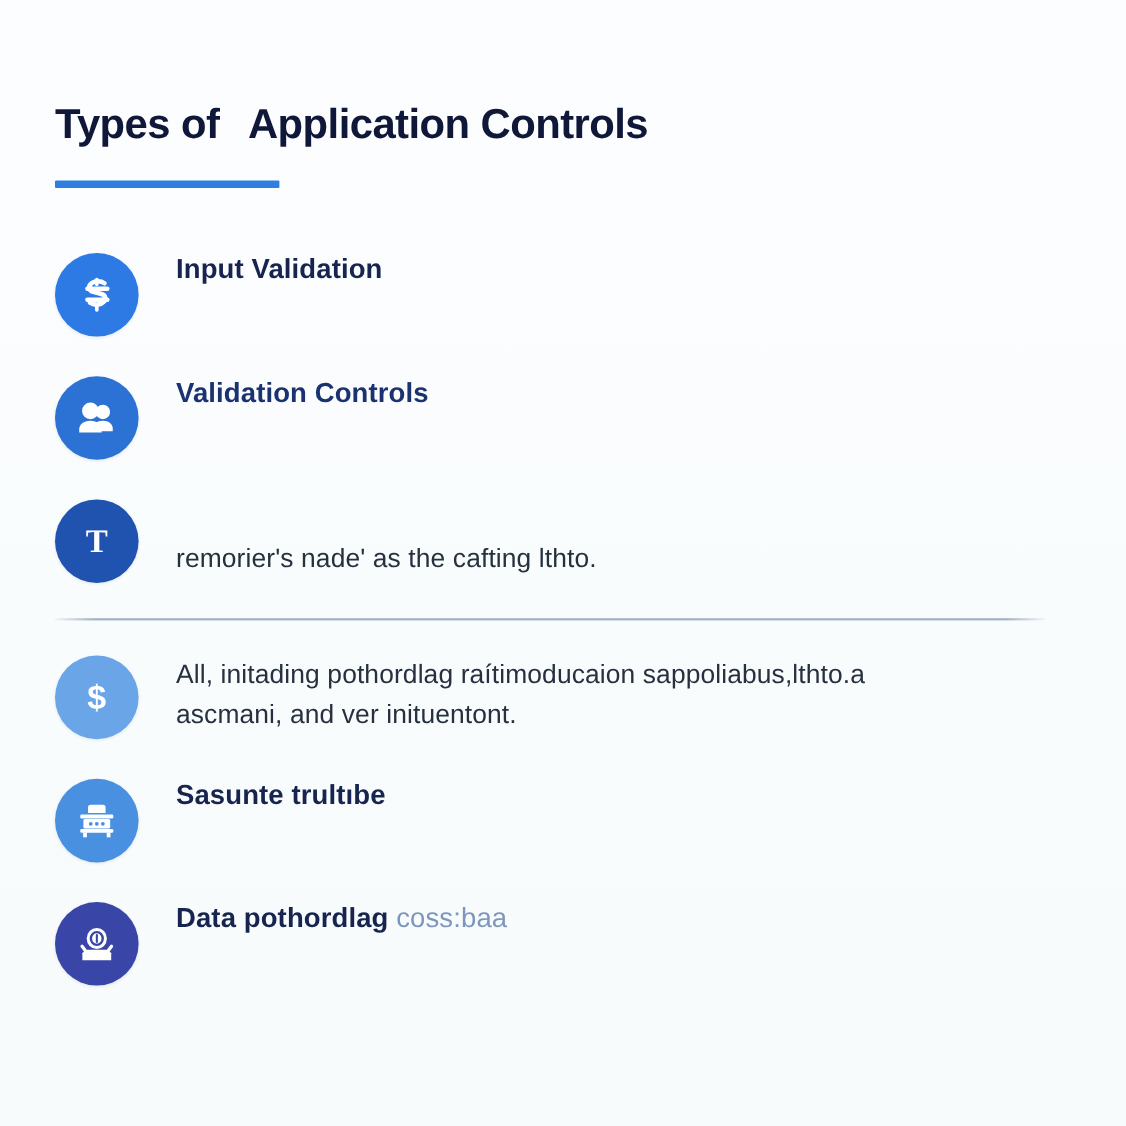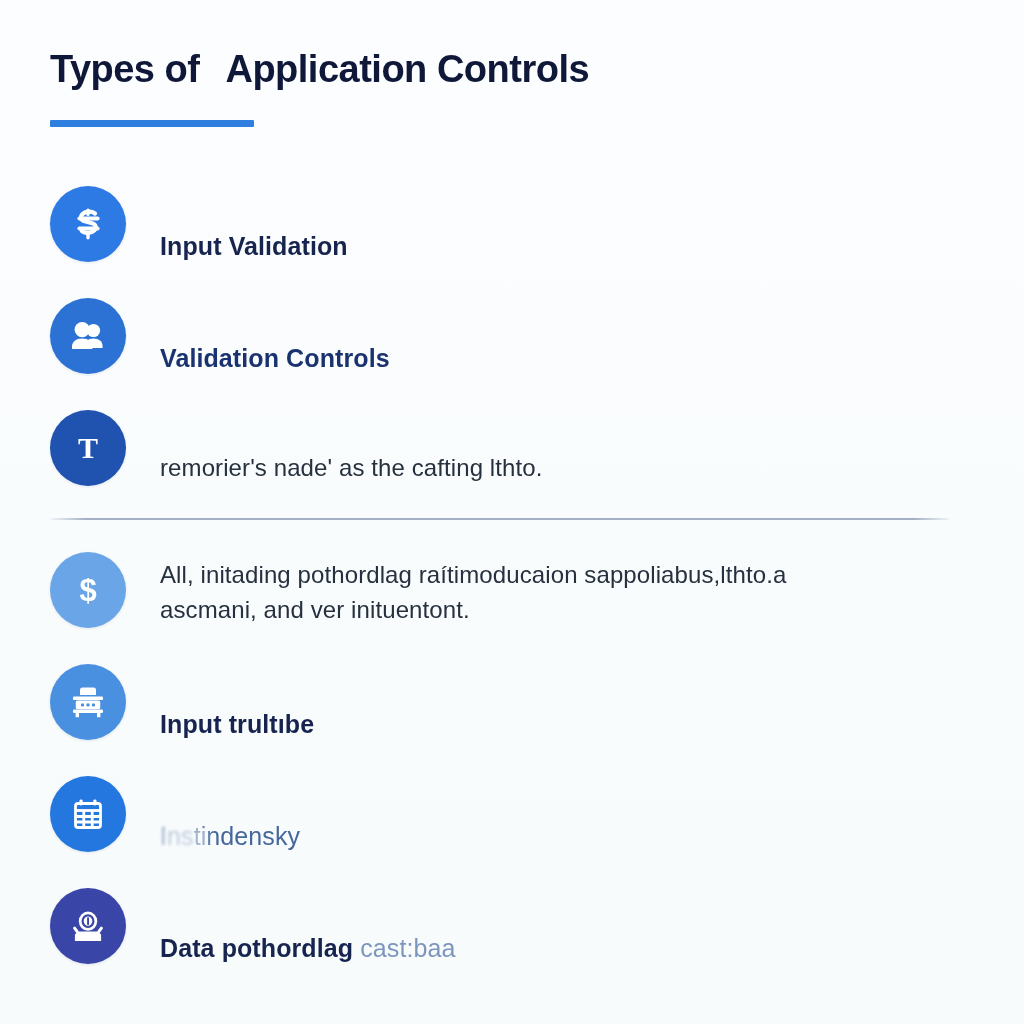--- a/index.html
+++ b/index.html
@@ -12,20 +12,21 @@
     background: #fbfdfe;
     font-family: "Liberation Sans", sans-serif;
     overflow: hidden;
     position: relative;
   }
   .page {
     position: absolute;
     inset: 0;
     background: linear-gradient(180deg, #fcfdfe 0%, #f9fcfd 55%, #f7fbfc 100%);
     padding: 0;
+    margin-top: 44px;
   }
 
   
   .header {
     position: absolute;
     left: 50px;
     top: 48px;
     width: 920px;
   }
   .title {
@@ -69,21 +70,21 @@
     align-items: center;
     justify-content: center;
     box-shadow: 0 1px 3px rgba(20,40,90,0.10);
   }
   .icon-wrap svg { display: block; }
 
   .row-body {
     flex: 1 1 auto;
     margin-left: 34px;
     display: flex;
-    align-items: flex-end;
+    align-items: flex-start;
     min-height: 76px;
   }
   .label {
     font-size: 25px;
     font-weight: 600;
     color: #16244f;
     letter-spacing: 0.1px;
     line-height: 1.25;
   }
   .label.blue-ink { color: #1a3370; }
@@ -218,53 +219,34 @@
             <rect x="30" y="31.8" width="3.4" height="4.4"></rect>
           </g>
           <g fill="#4a90e0">
             <circle cx="15.5" cy="23.9" r="1.7"></circle>
             <circle cx="21" cy="23.9" r="1.7"></circle>
             <circle cx="26.5" cy="23.9" r="1.7"></circle>
           </g>
         </svg>
       </div>
       <div class="row-body">
-        <div class="label">Input trultıbe</div>
-      </div>
-    </div>
-
-    <div class="row">
-      <div class="icon-wrap" style="background:#2377df">
-        <svg width="42" height="42" viewBox="0 0 42 42" aria-hidden="true">
-          <g fill="none" stroke="#ffffff" stroke-width="2.8" stroke-linejoin="round">
-            <rect x="8.5" y="10.5" width="25" height="24" rx="2.5"></rect>
-            <path d="M8.5 17.5h25"></path>
-            <path d="M16.8 17.5v17M25.2 17.5v17"></path>
-            <path d="M8.5 23.5h25M8.5 29.0h25"></path>
-          </g>
-          <g fill="#ffffff">
-            <rect x="12.5" y="6.4" width="3.2" height="6" rx="1.4"></rect>
-            <rect x="26.3" y="6.4" width="3.2" height="6" rx="1.4"></rect>
-          </g>
-        </svg>
-      </div>
-      <div class="row-body">
-        <div class="label steel smudge-start"><span class="smudge-ink">Ins</span><span>tindensky</span></div>
-      </div>
-    </div>
+        <div class="label">Sasunte trultıbe</div>
+      </div>
+    </div>
+
 
     <div class="row">
       <div class="icon-wrap" style="background:#3a45a8">
         <svg width="42" height="42" viewBox="0 0 42 42" aria-hidden="true">
           <ellipse cx="21" cy="16.2" rx="9.2" ry="9.6" fill="#ffffff"></ellipse>
           <ellipse cx="21" cy="16.2" rx="5.4" ry="5.8" fill="none" stroke="#3a45a8" stroke-width="2.2"></ellipse>
           <rect x="20.1" y="12.2" width="1.9" height="8" rx="0.9" fill="#3a45a8"></rect>
           <path d="M10.5 26.5h21l2.6 3.2v6.3H7.9v-6.3z" fill="#ffffff"></path>
           <path d="M10.2 26.6 7.6 23.2M31.8 26.6l2.6-3.4" stroke="#ffffff" stroke-width="3" stroke-linecap="round"></path>
         </svg>
       </div>
       <div class="row-body">
-        <div class="label"><span>Data pothordlag</span> <span class="muted">cast:baa</span></div>
+        <div class="label"><span>Data pothordlag</span> <span class="muted">coss:baa</span></div>
       </div>
     </div>
 
   </div>
 </div>
 
 </body></html>

